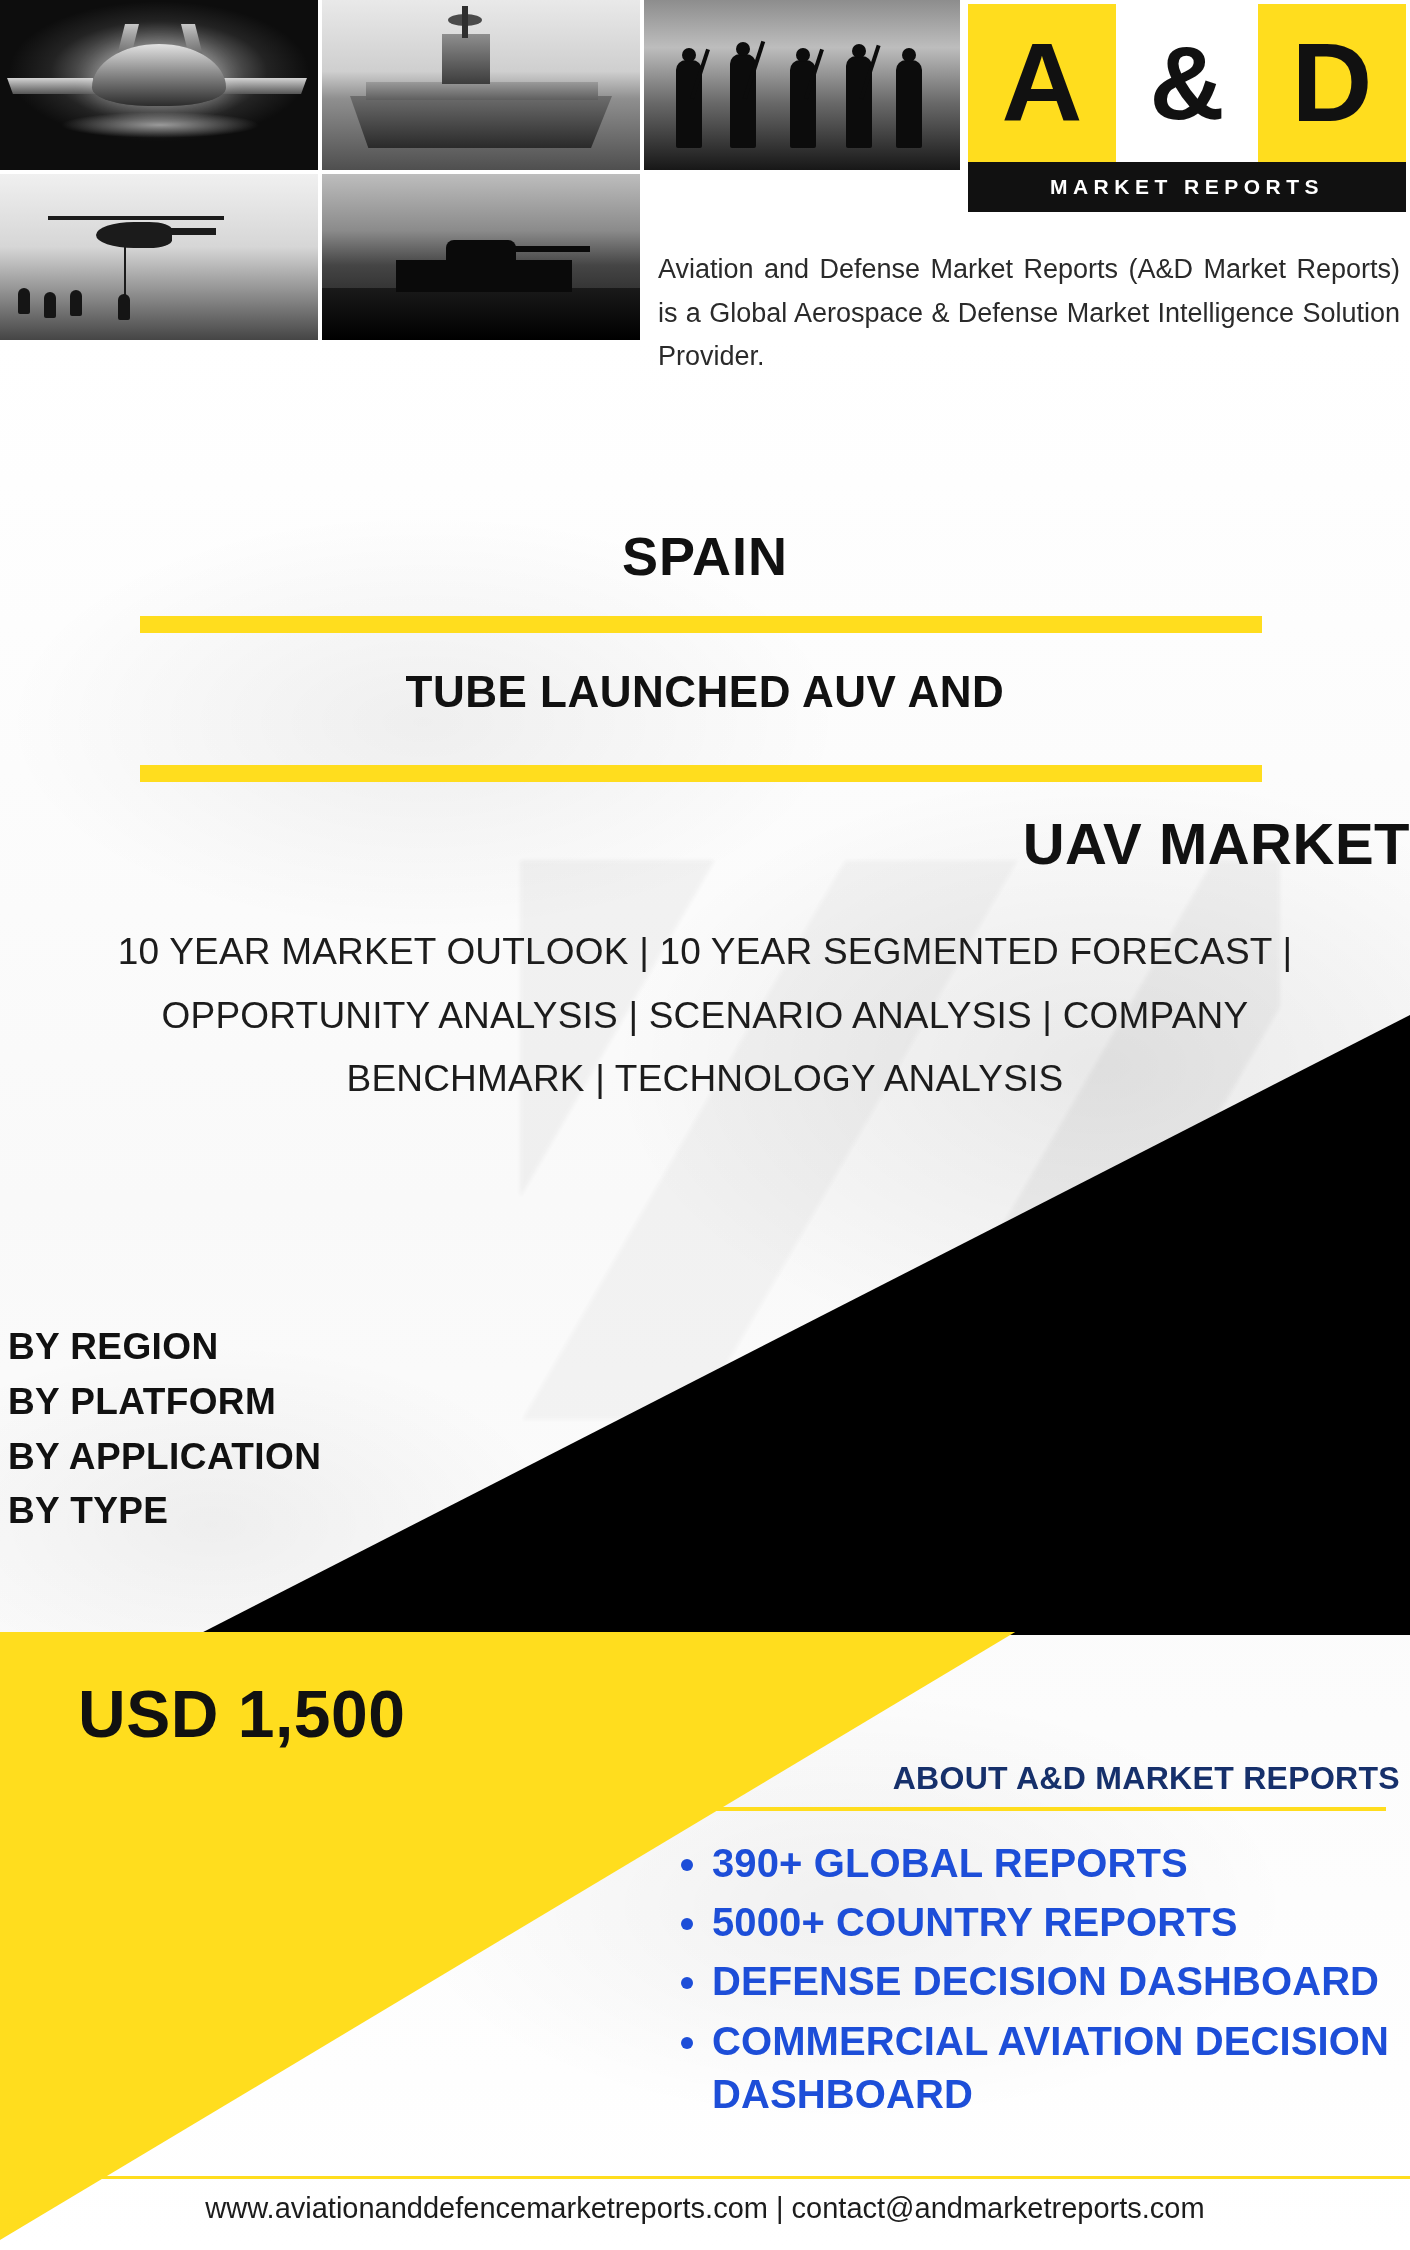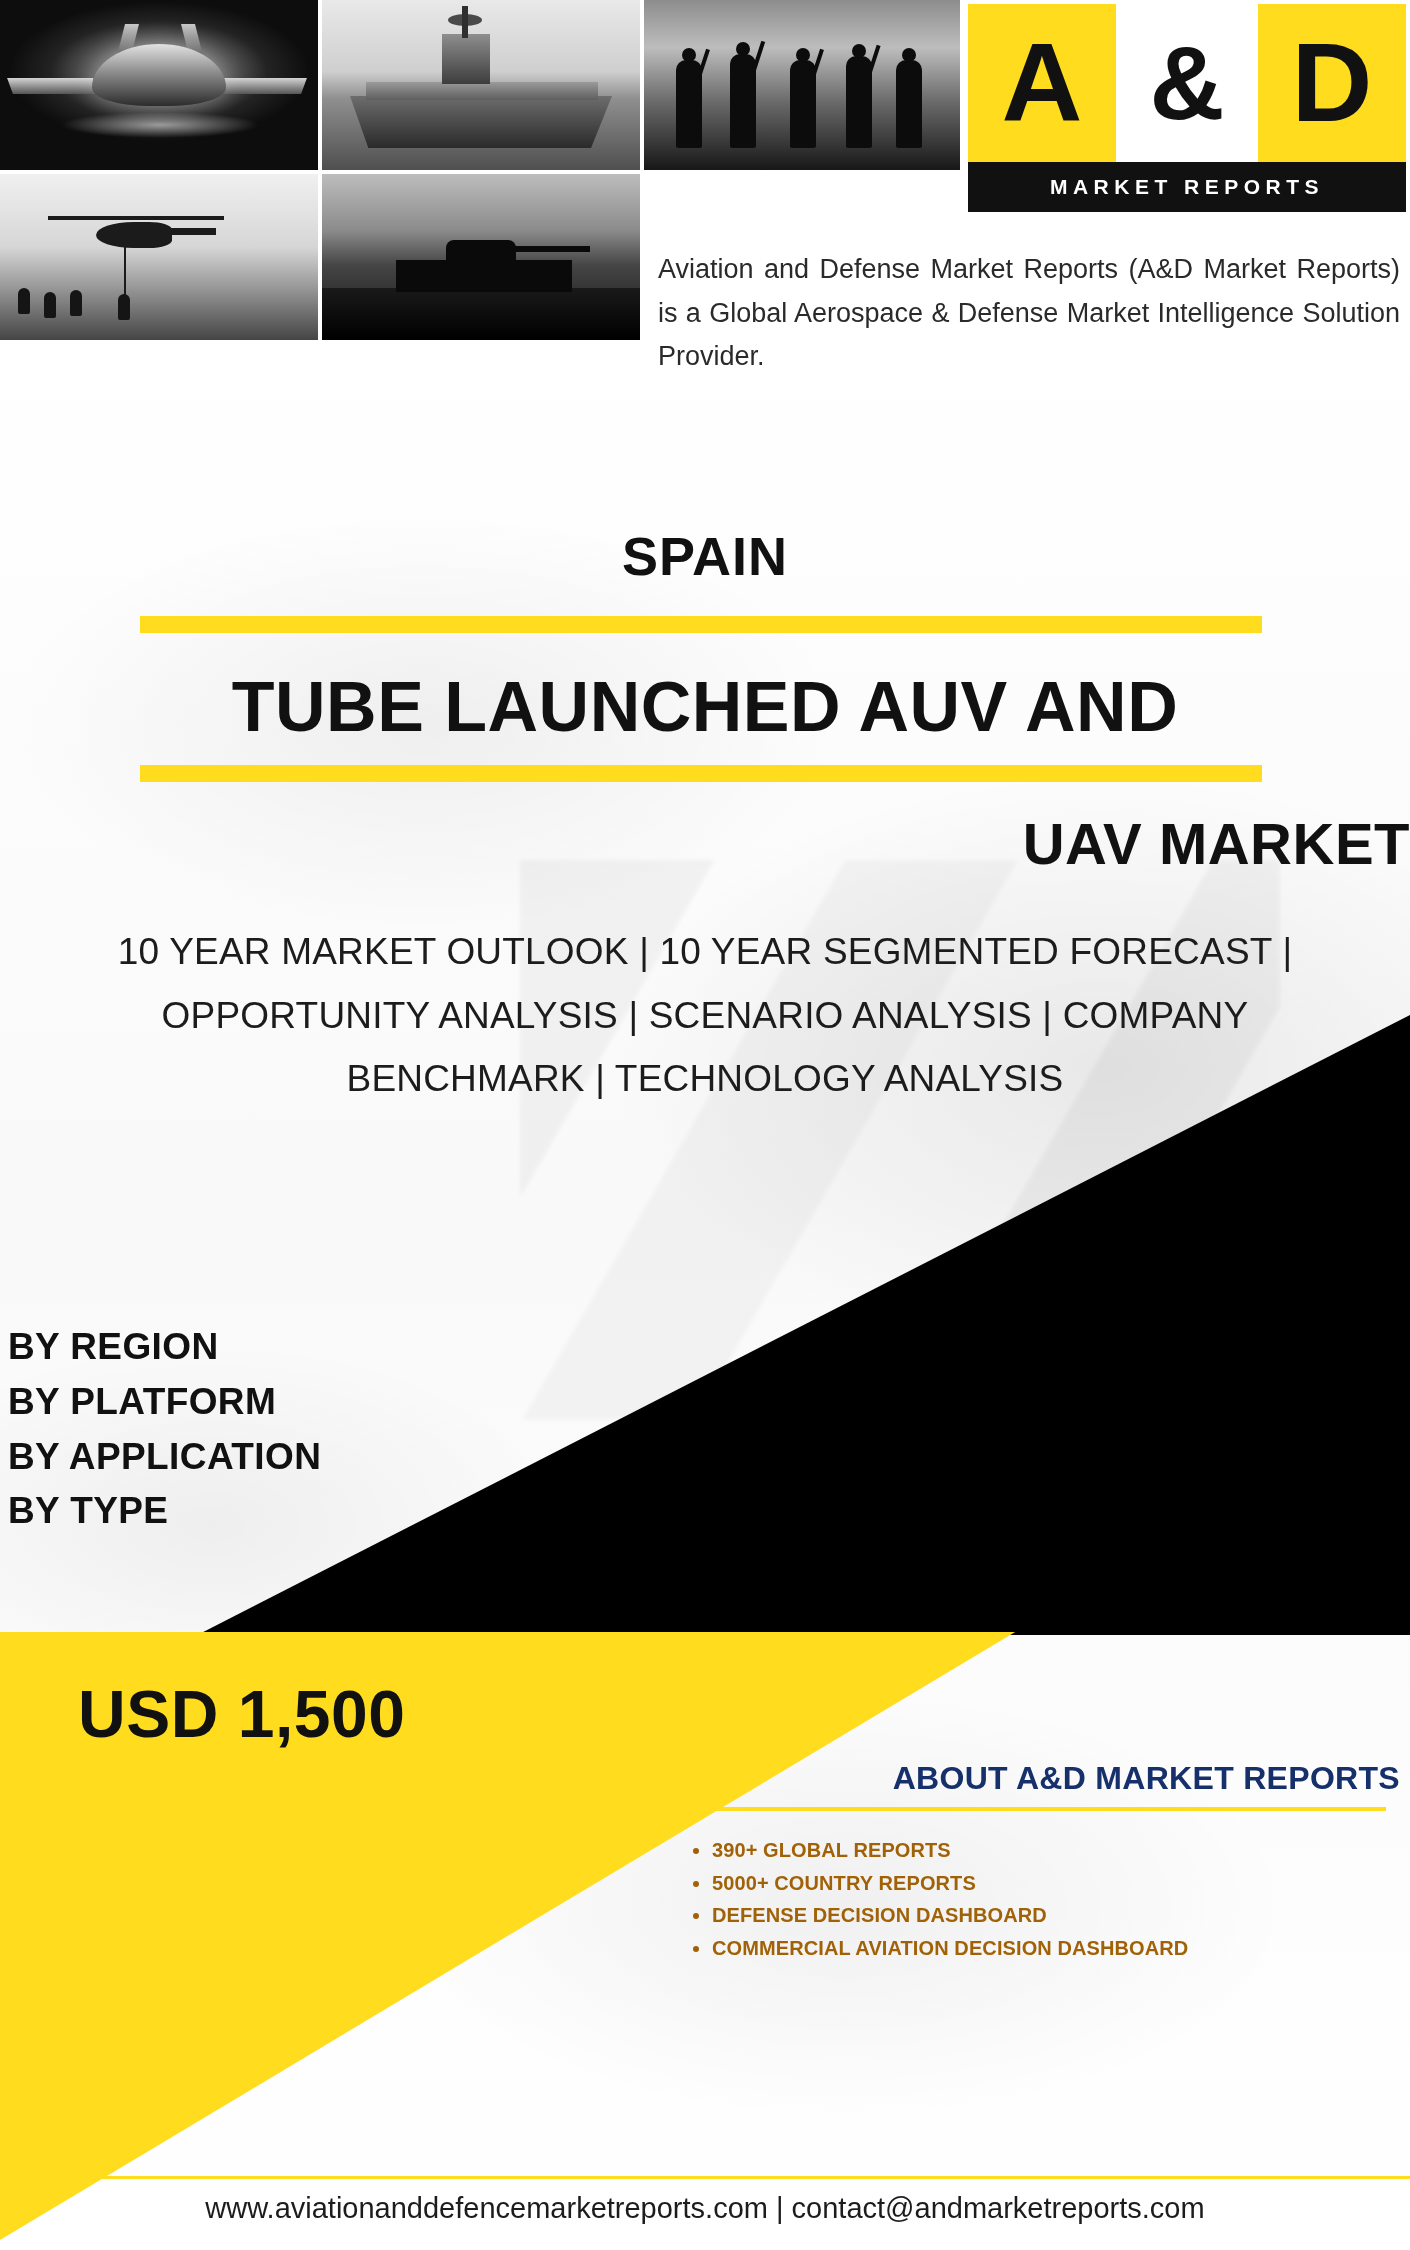--- a/index.html
+++ b/index.html
@@ -232,21 +232,21 @@
     position: absolute;
     left: 140px; width: 1122px; height: 17px;
     background: #FFDD1E;
   }
   .rule-1 { top: 616px; }
   .rule-2 { top: 765px; }
   .title-1 {
     position: absolute;
     left: 0; top: 667px; width: 1410px;
     text-align: center;
-    font-size: 70px; font-weight: 700; color: #111; letter-spacing: .5px;
+    font-size: 44px; font-weight: 700; color: #111; letter-spacing: .5px;
   }
   .title-2 {
     position: absolute;
     left: 0; top: 810px; width: 1410px;
     text-align: right;
     font-size: 58px; font-weight: 700; color: #111; letter-spacing: .5px;
   }
 
   
   .subtitle {
@@ -315,21 +315,21 @@
   .about-underline {
     margin-top: 10px;
     height: 4px; background: #FFDD1E;
     width: 726px;
   }
   .about-list {
     margin-top: 26px;
     padding-left: 52px;
   }
   .about-list li {
-    font-size: 20px; font-weight: 700; color: #a16207;
+    font-size: 40px; font-weight: 700; color: #1d4ed8;
     line-height: 1.33;
     margin-bottom: 6px;
     letter-spacing: .1px;
   }
 
   
   .footer-rule {
     position: absolute; left: 0; top: 2176px; width: 1410px; height: 3px; background: #FFDD1E;
   }
   .footer {

